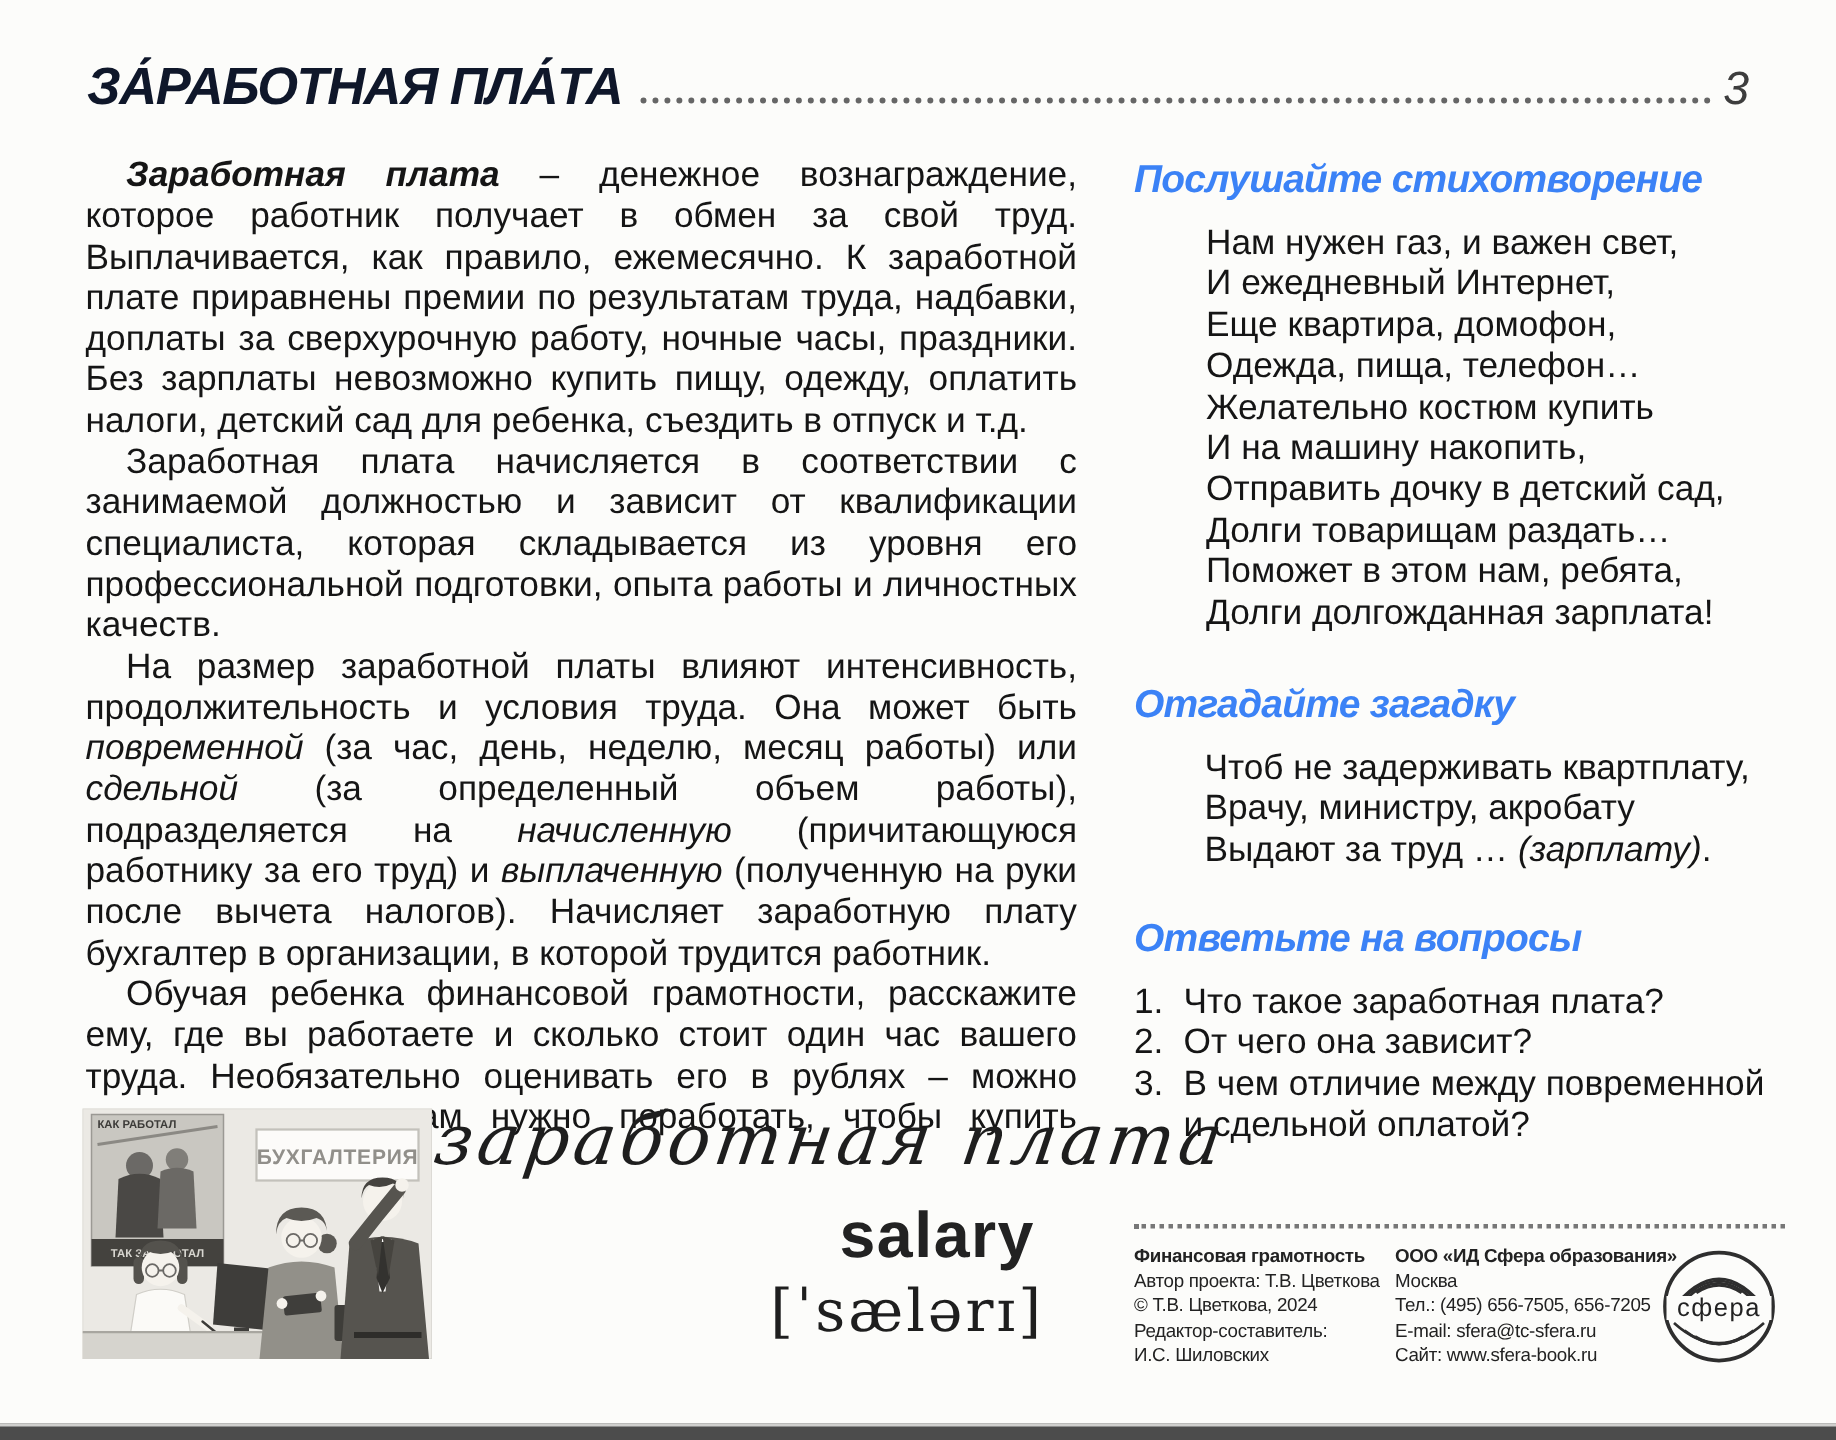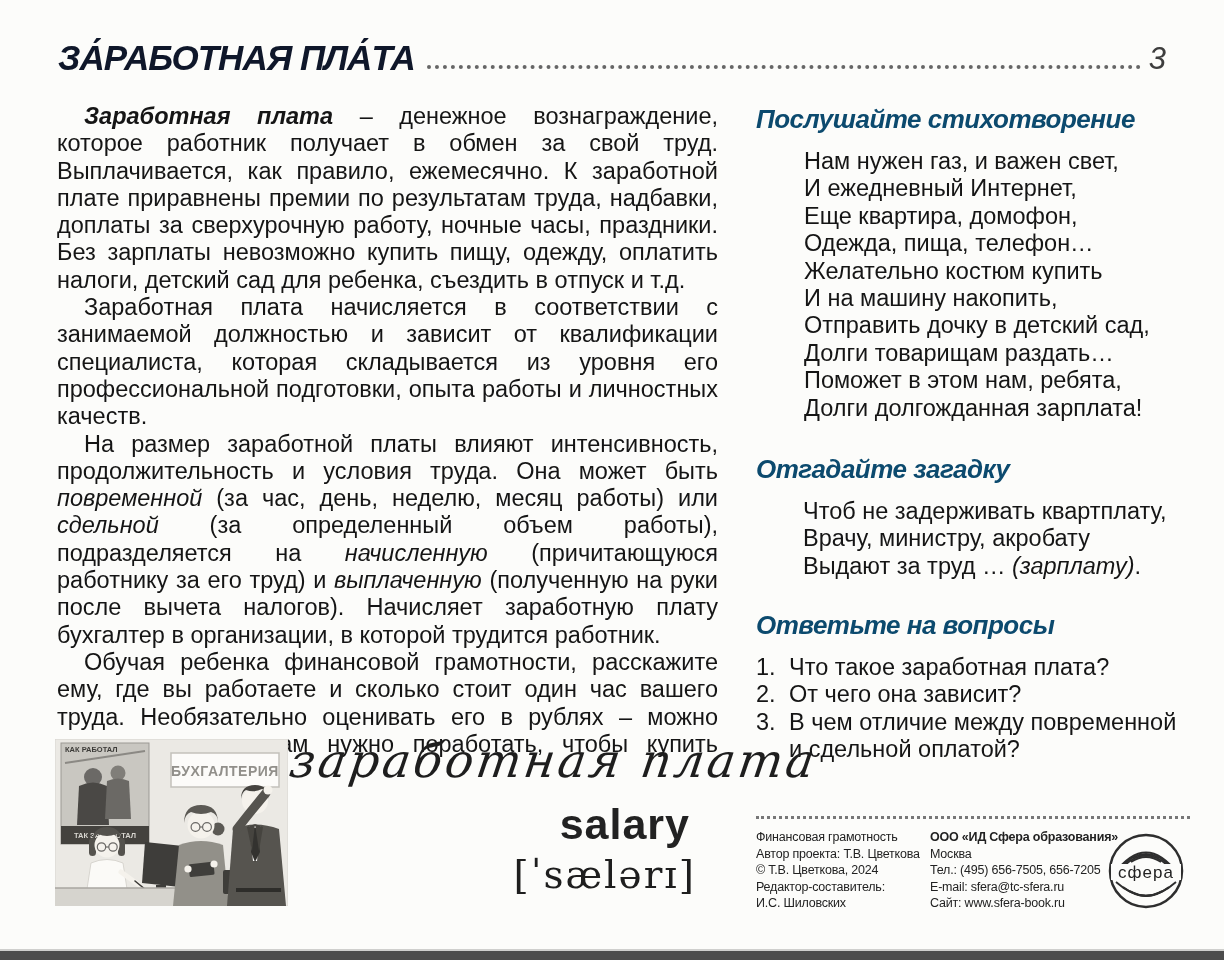--- a/index.html
+++ b/index.html
@@ -34,21 +34,21 @@
     position:absolute; left:57px; top:103px; width:661px; z-index:2;
     font-size:23.5px; line-height:27.3px; text-align:justify; color:#151515;
   }
   .left-col p { margin:0; text-indent:27px; }
   .italic { font-style:italic; }
   .bolditalic { font-style:italic; font-weight:bold; }
 
   
   .right-col { position:absolute; left:756px; top:104px; width:434px; z-index:2; color:#151515; }
   .section-heading {
-    font-size:26px; font-weight:bold; font-style:italic; color:#0c4a6e;
+    font-size:26px; font-weight:bold; font-style:italic; color:#3b82f6;
     margin:0 0 13px 0; letter-spacing:-0.5px;
   }
   .poem .line, .riddle .line { font-size:23.5px; line-height:27.4px; }
   .poem { margin-bottom:32px;margin-left:48px; }
   .riddle { margin-bottom:30px;margin-left:47px; }
   .questions .qrow { display:flex; font-size:23.5px; line-height:27.2px; }
   .qnum { flex:none; width:33px; }
   .qtext { flex:1; }
 
   
@@ -72,21 +72,21 @@
   .illustration svg { display:block; }
 
   
   .imprint {
     position:absolute; left:756px; top:816px; width:434px; z-index:2;
     border-top:3px dotted #777; padding-top:10px; display:flex; align-items:flex-start;
   }
   .imprint-col { font-size:12.5px; line-height:16.5px; color:#222; letter-spacing:-0.2px; white-space:nowrap; }
   .imprint-col.credits { width:176px; }
   .imprint-col.publisher { width:172px; }
-  .imprint-col.credits .line:first-child { font-weight:normal; }
+  .imprint-col.credits .line:first-child { font-weight:bold; }
   .imprint-col.publisher .line:first-child { font-weight:bold; }
   .logo { margin-left:auto; width:88px; height:84px; }
 
   
   .page-edge-bottom {
     position:absolute; left:0; right:0; bottom:0; height:9px;
     background:#4c4c4c; border-top:2px solid #cfcfcd; z-index:7;
   }
 </style>
 </head>

